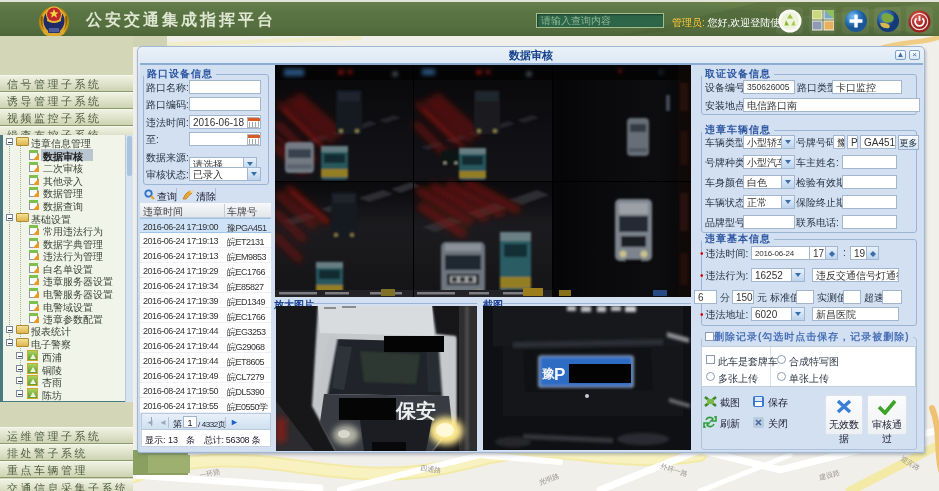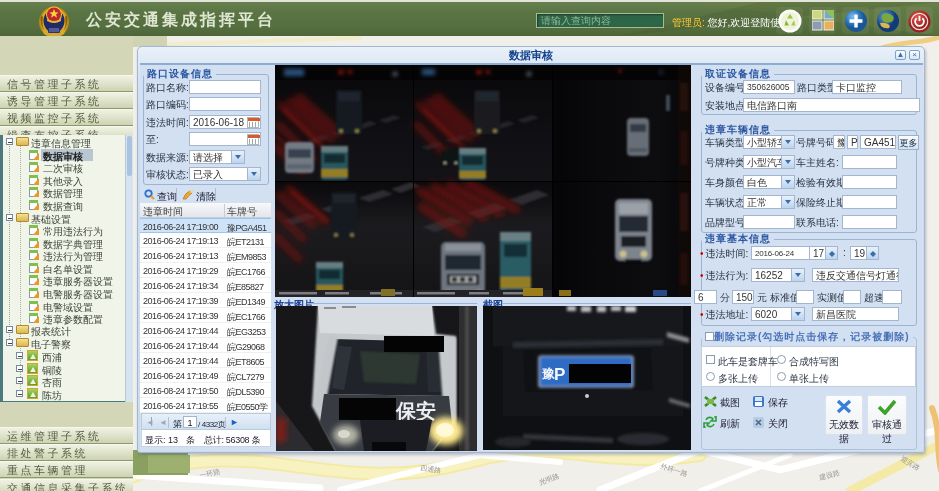--- a/index.html
+++ b/index.html
@@ -260,21 +260,21 @@
       <div class="inp" style="left:49px;top:15px;width:72px"></div>
 <div class="lbl" style="left:6px;top:33px">路口编码:</div>
       <div class="inp" style="left:49px;top:32px;width:72px"></div>
 <div class="lbl" style="left:6px;top:51px">违法时间:</div>
       <div class="inp" style="left:49px;top:50px;width:72px">2016-06-18<span class="cal"></span></div>
 <div class="lbl" style="left:6px;top:68px">至:</div>
       <div class="inp" style="left:49px;top:67px;width:72px">
         <span class="cal"></span>
       </div>
 <div class="lbl" style="left:6px;top:86px">数据来源:</div>
-      <div class="inp sel" style="left:49px;top:85px;width:56px">请选择<span class="ar"></span></div>
+      <div class="inp sel" style="left:49px;top:92px;width:68px">请选择<span class="ar"></span></div>
 <div class="lbl" style="left:6px;top:103px">审核状态:</div>
       <div class="inp sel" style="left:49px;top:102px;width:72px">已录入<span class="ar"></span></div>
 
 <svg class="abs" width="11" height="11" style="left:4px;top:124px">
         <circle cx="4.5" cy="4.5" r="3.2" fill="none" stroke="#2b6fc8" stroke-width="1.8"></circle>
         <path d="M7 7 L10 10" stroke="#e8a020" stroke-width="2.2"></path>
       </svg>
 <div class="tbtn" style="left:17px;top:125px">查询</div>
 <div class="abs" style="left:36px;top:123px;width:1px;height:13px;background:#aabdd6"></div>
 <svg class="abs" width="12" height="11" style="left:42px;top:124px">

